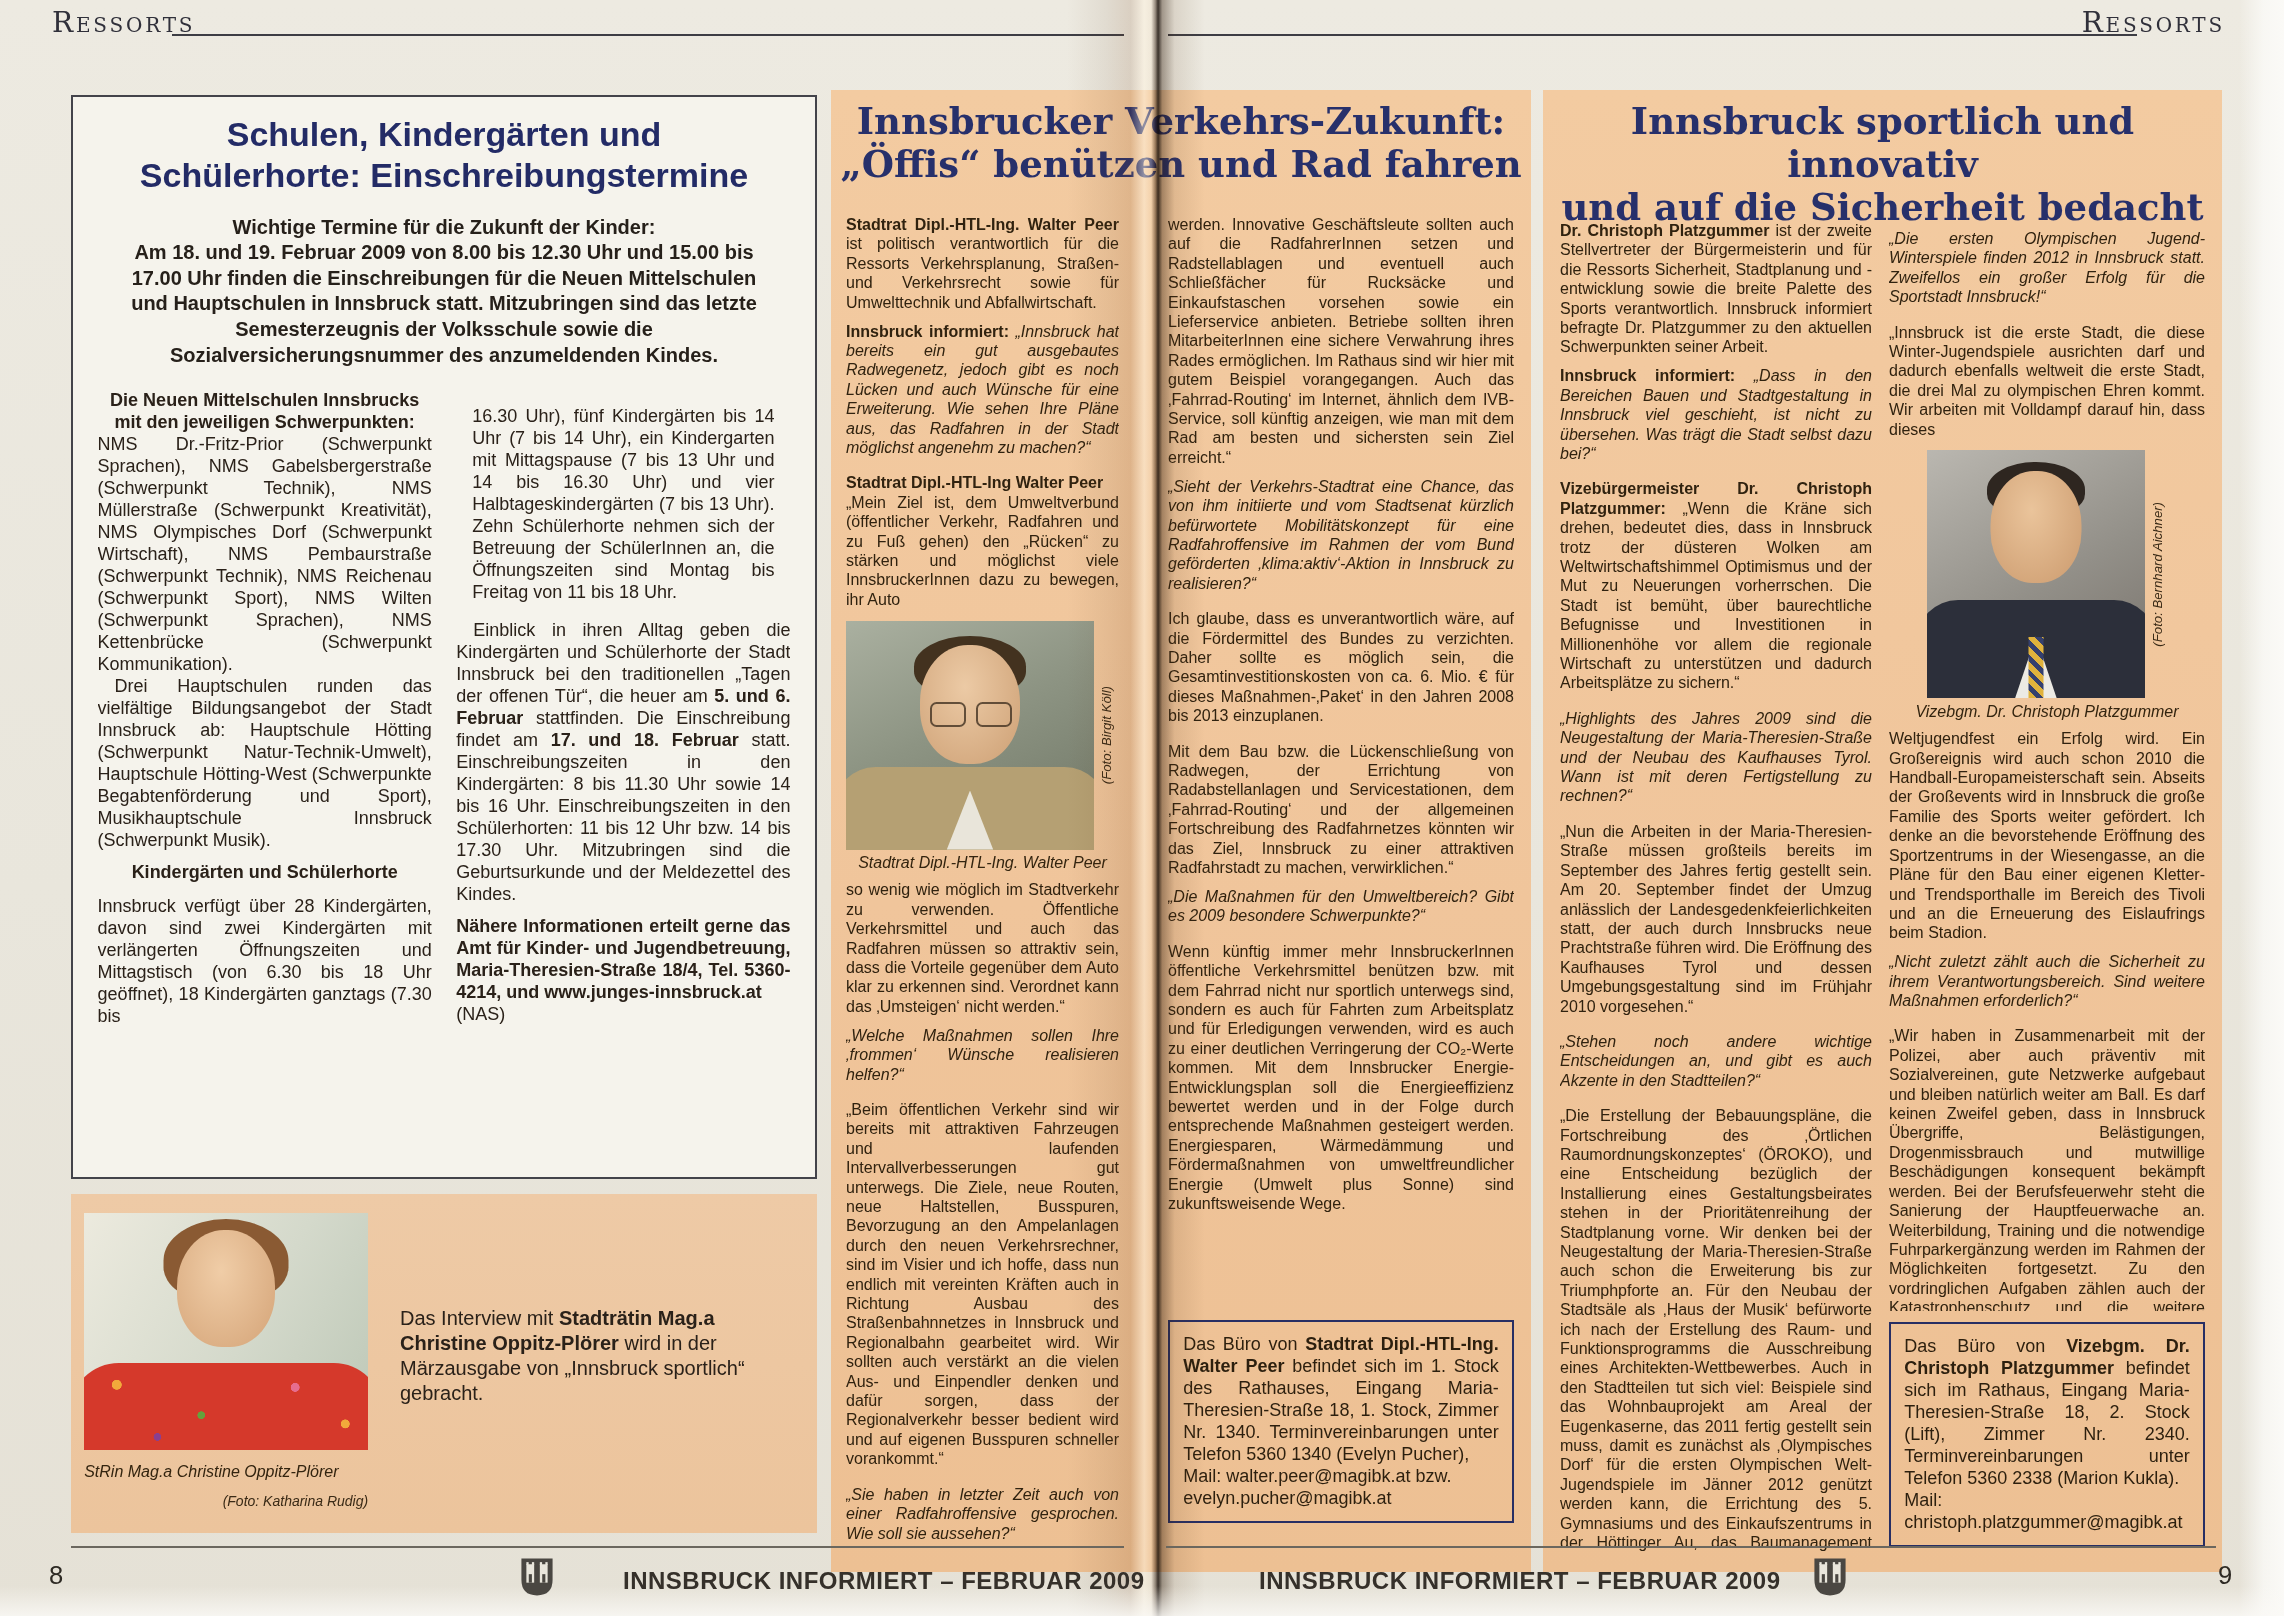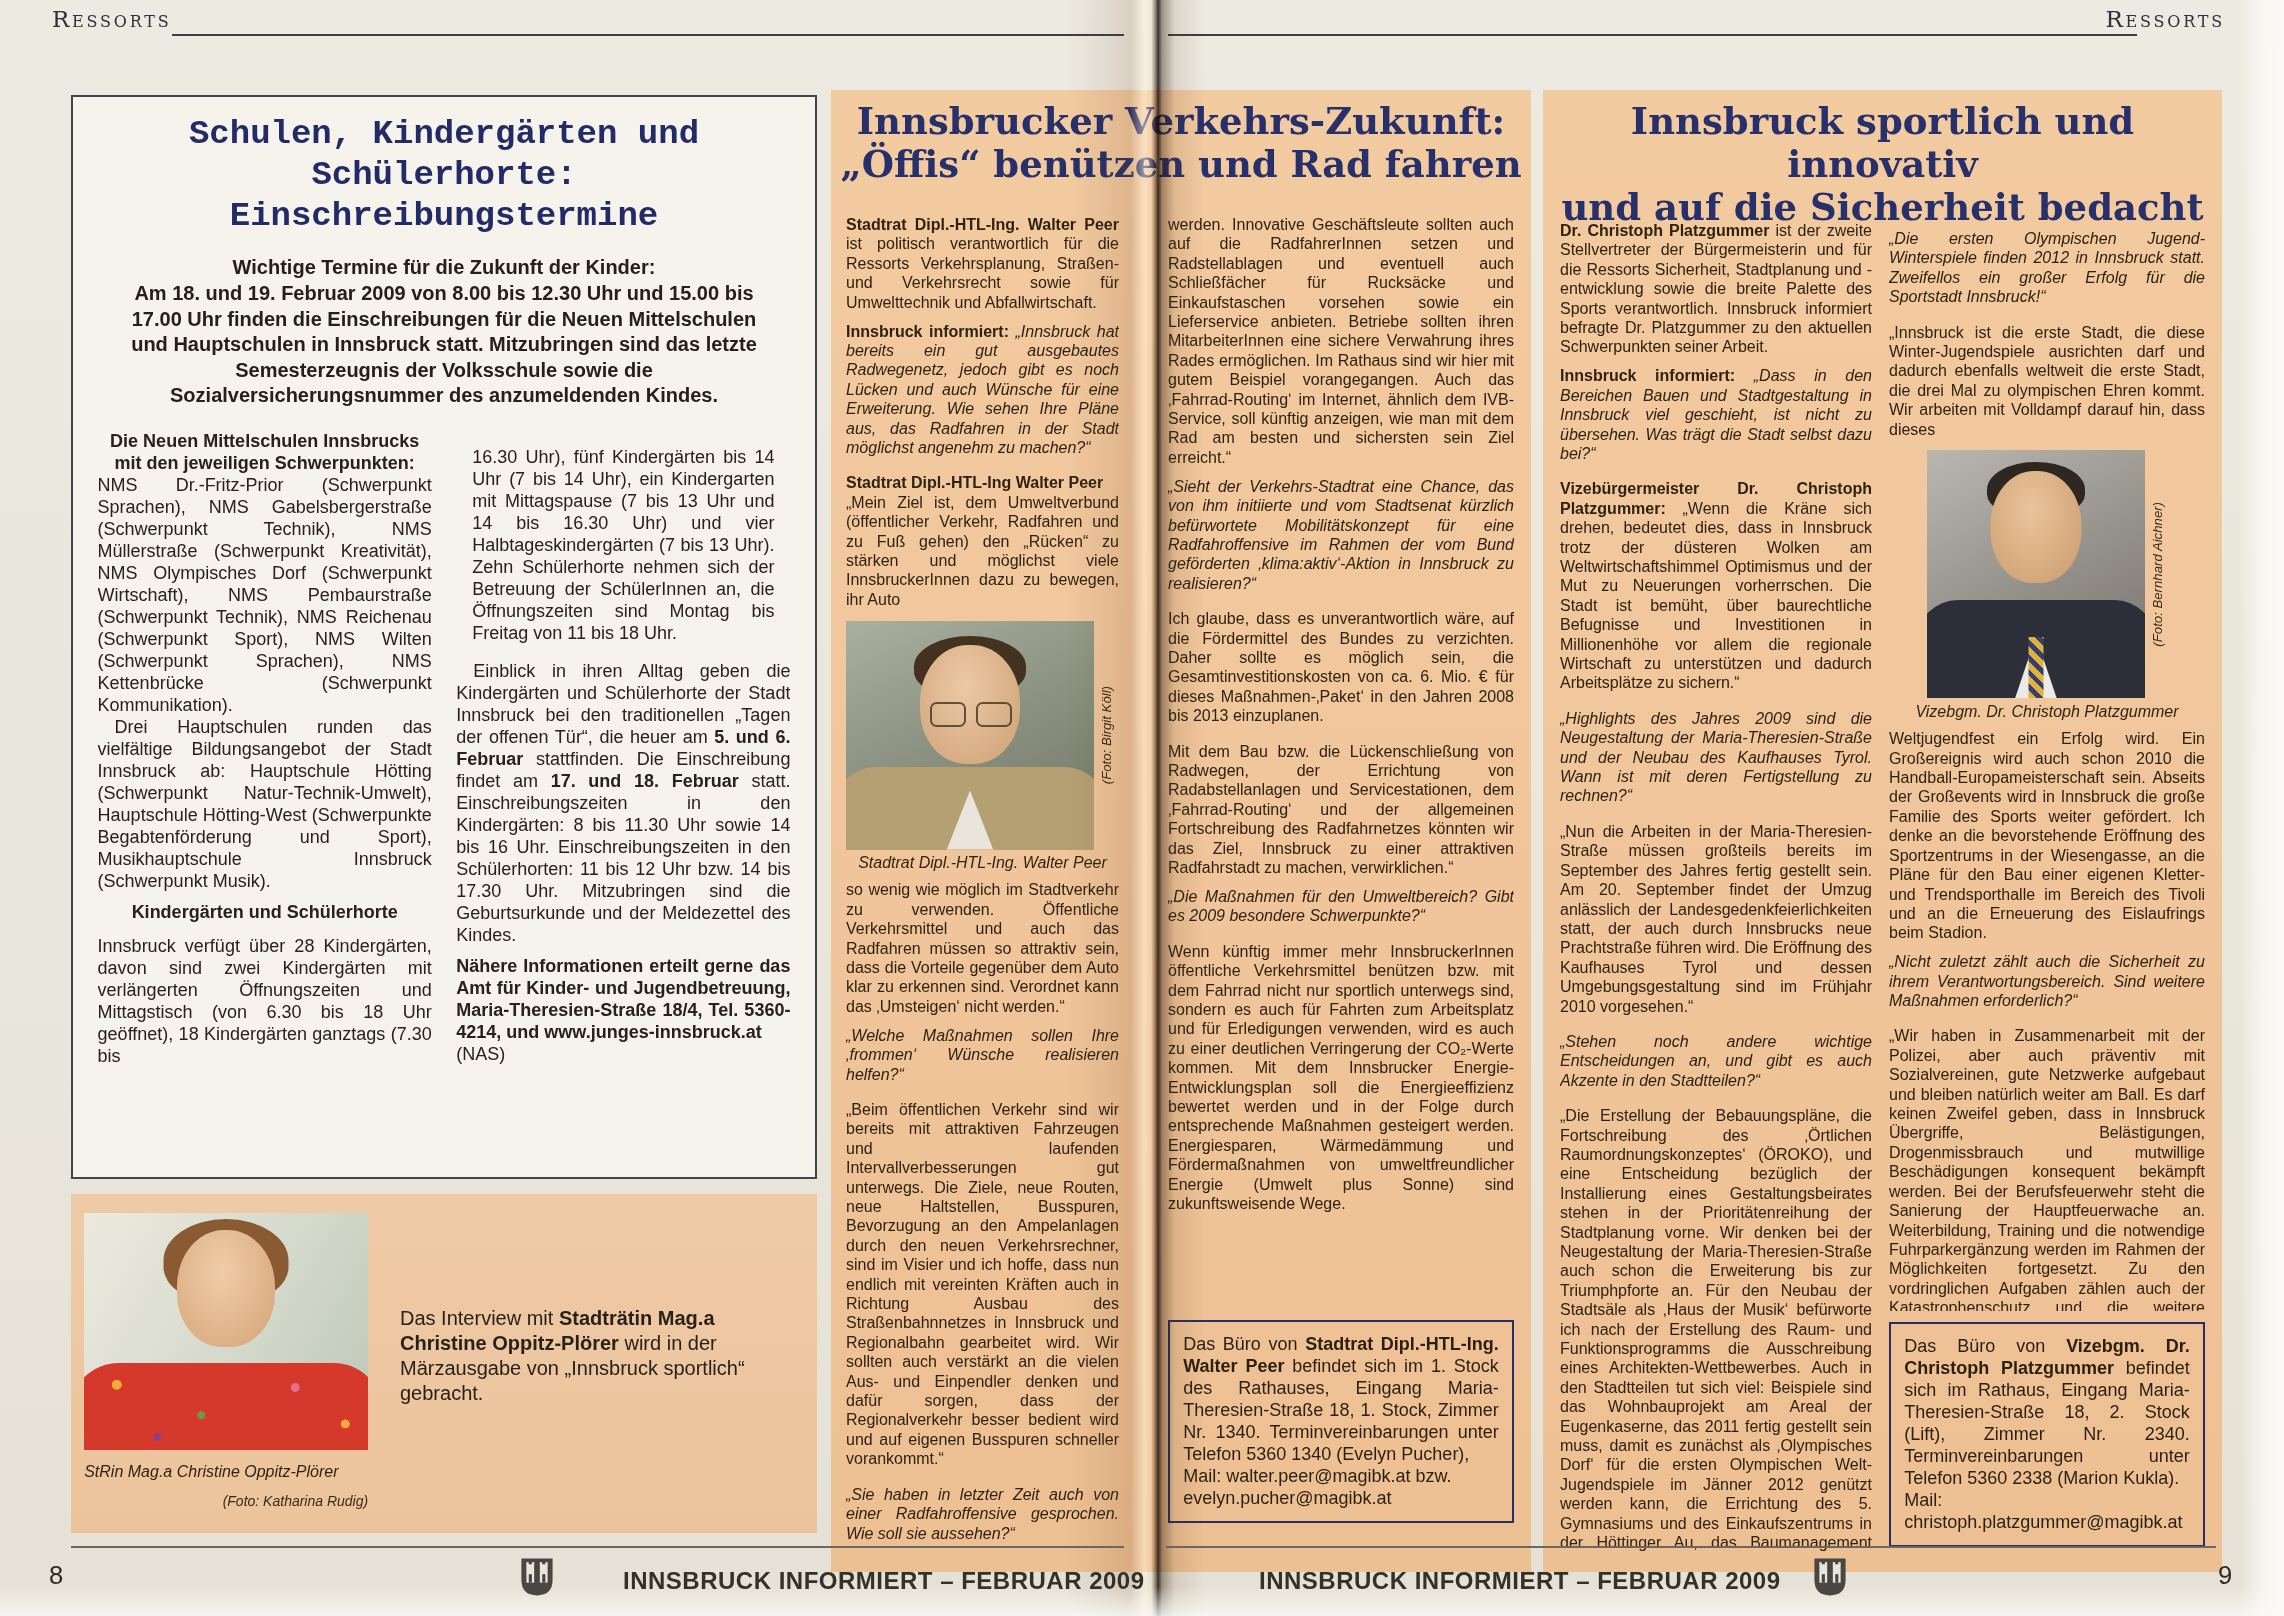--- a/index.html
+++ b/index.html
@@ -3,32 +3,32 @@
 <meta charset="utf-8">
 <style>
   html,body { margin:0; padding:0; background:#cfccc3; }
   #sheet {
     position:relative; width:2284px; height:1616px; overflow:hidden;
     background:linear-gradient(180deg,#edeae1 0%,#e9e6dc 55%,#e5e1d6 100%);
     font-family:"Liberation Sans", sans-serif; color:#2a2119;
   }
   .ressorts {
     position:absolute; top:5.7px; font-family:"DejaVu Serif", serif;
-    font-variant:small-caps; font-size:23px; letter-spacing:2.8px; color:#30303a; font-weight:500;
+    font-variant:small-caps; font-size:28px; letter-spacing:2.8px; color:#30303a; font-weight:500;
   }
   .hrule { position:absolute; top:34px; height:1.9px; background:#3d3d44; }
 
   
   .schools-box {
     position:absolute; left:71px; top:95px; width:746px; height:1084px;
     background:#f5f3ec; border:2.8px solid #43434a; box-sizing:border-box;
     padding:17px 24.6px; overflow:hidden;
   }
   .schools-title {
-    font-family:Liberation Mono, monospace; font-weight:bold; font-size:34px; line-height:1.2;
+    font-family:Liberation Sans, sans-serif; font-weight:bold; font-size:34px; line-height:1.2;
     color:#232b66; text-align:center;
   }
   .schools-intro { margin:19px auto 0; width:96%; text-align:center; font-weight:bold;
     font-size:20px; line-height:25.6px; color:#26201a; }
   .schools-cols { display:flex; gap:24.6px; margin-top:21px; }
   .schools-col { flex:1; font-size:18px; line-height:22px; text-align:justify; overflow:hidden; height:729px; }
   .colhead { font-weight:bold; text-align:center; }
   .mt { margin-top:9.5px; }
   .ind { text-indent:17px; }
   b.inb { font-weight:bold; }

